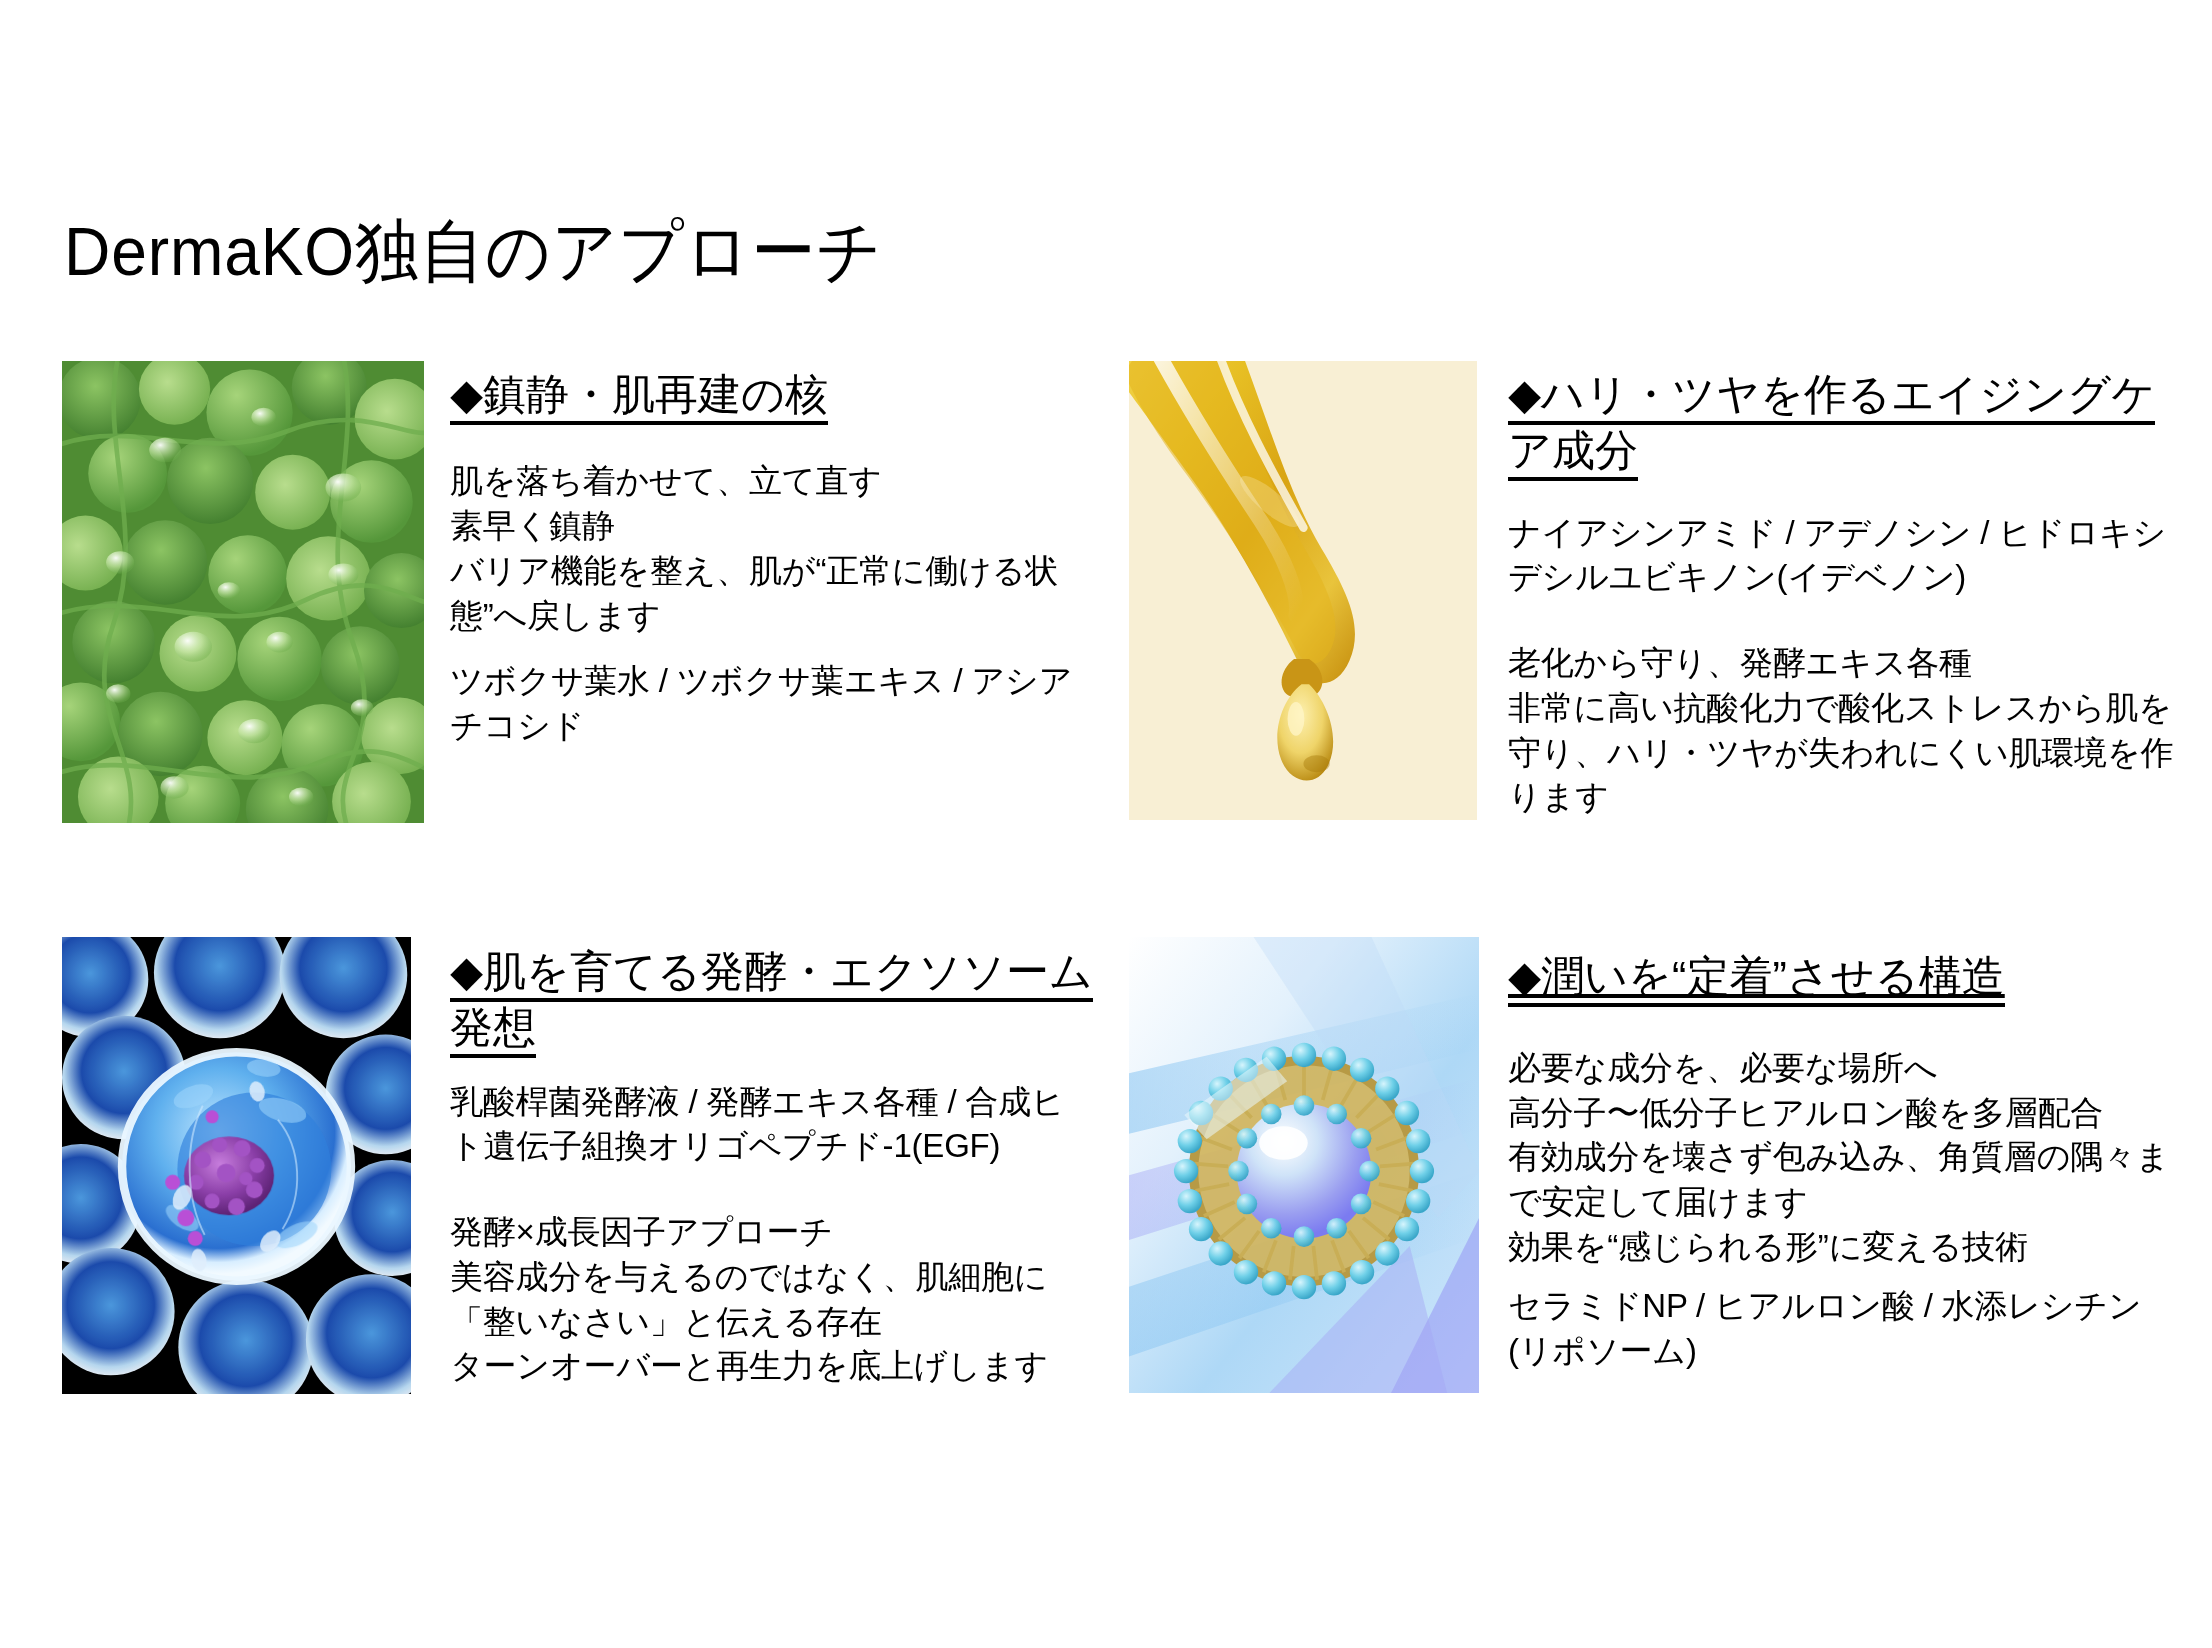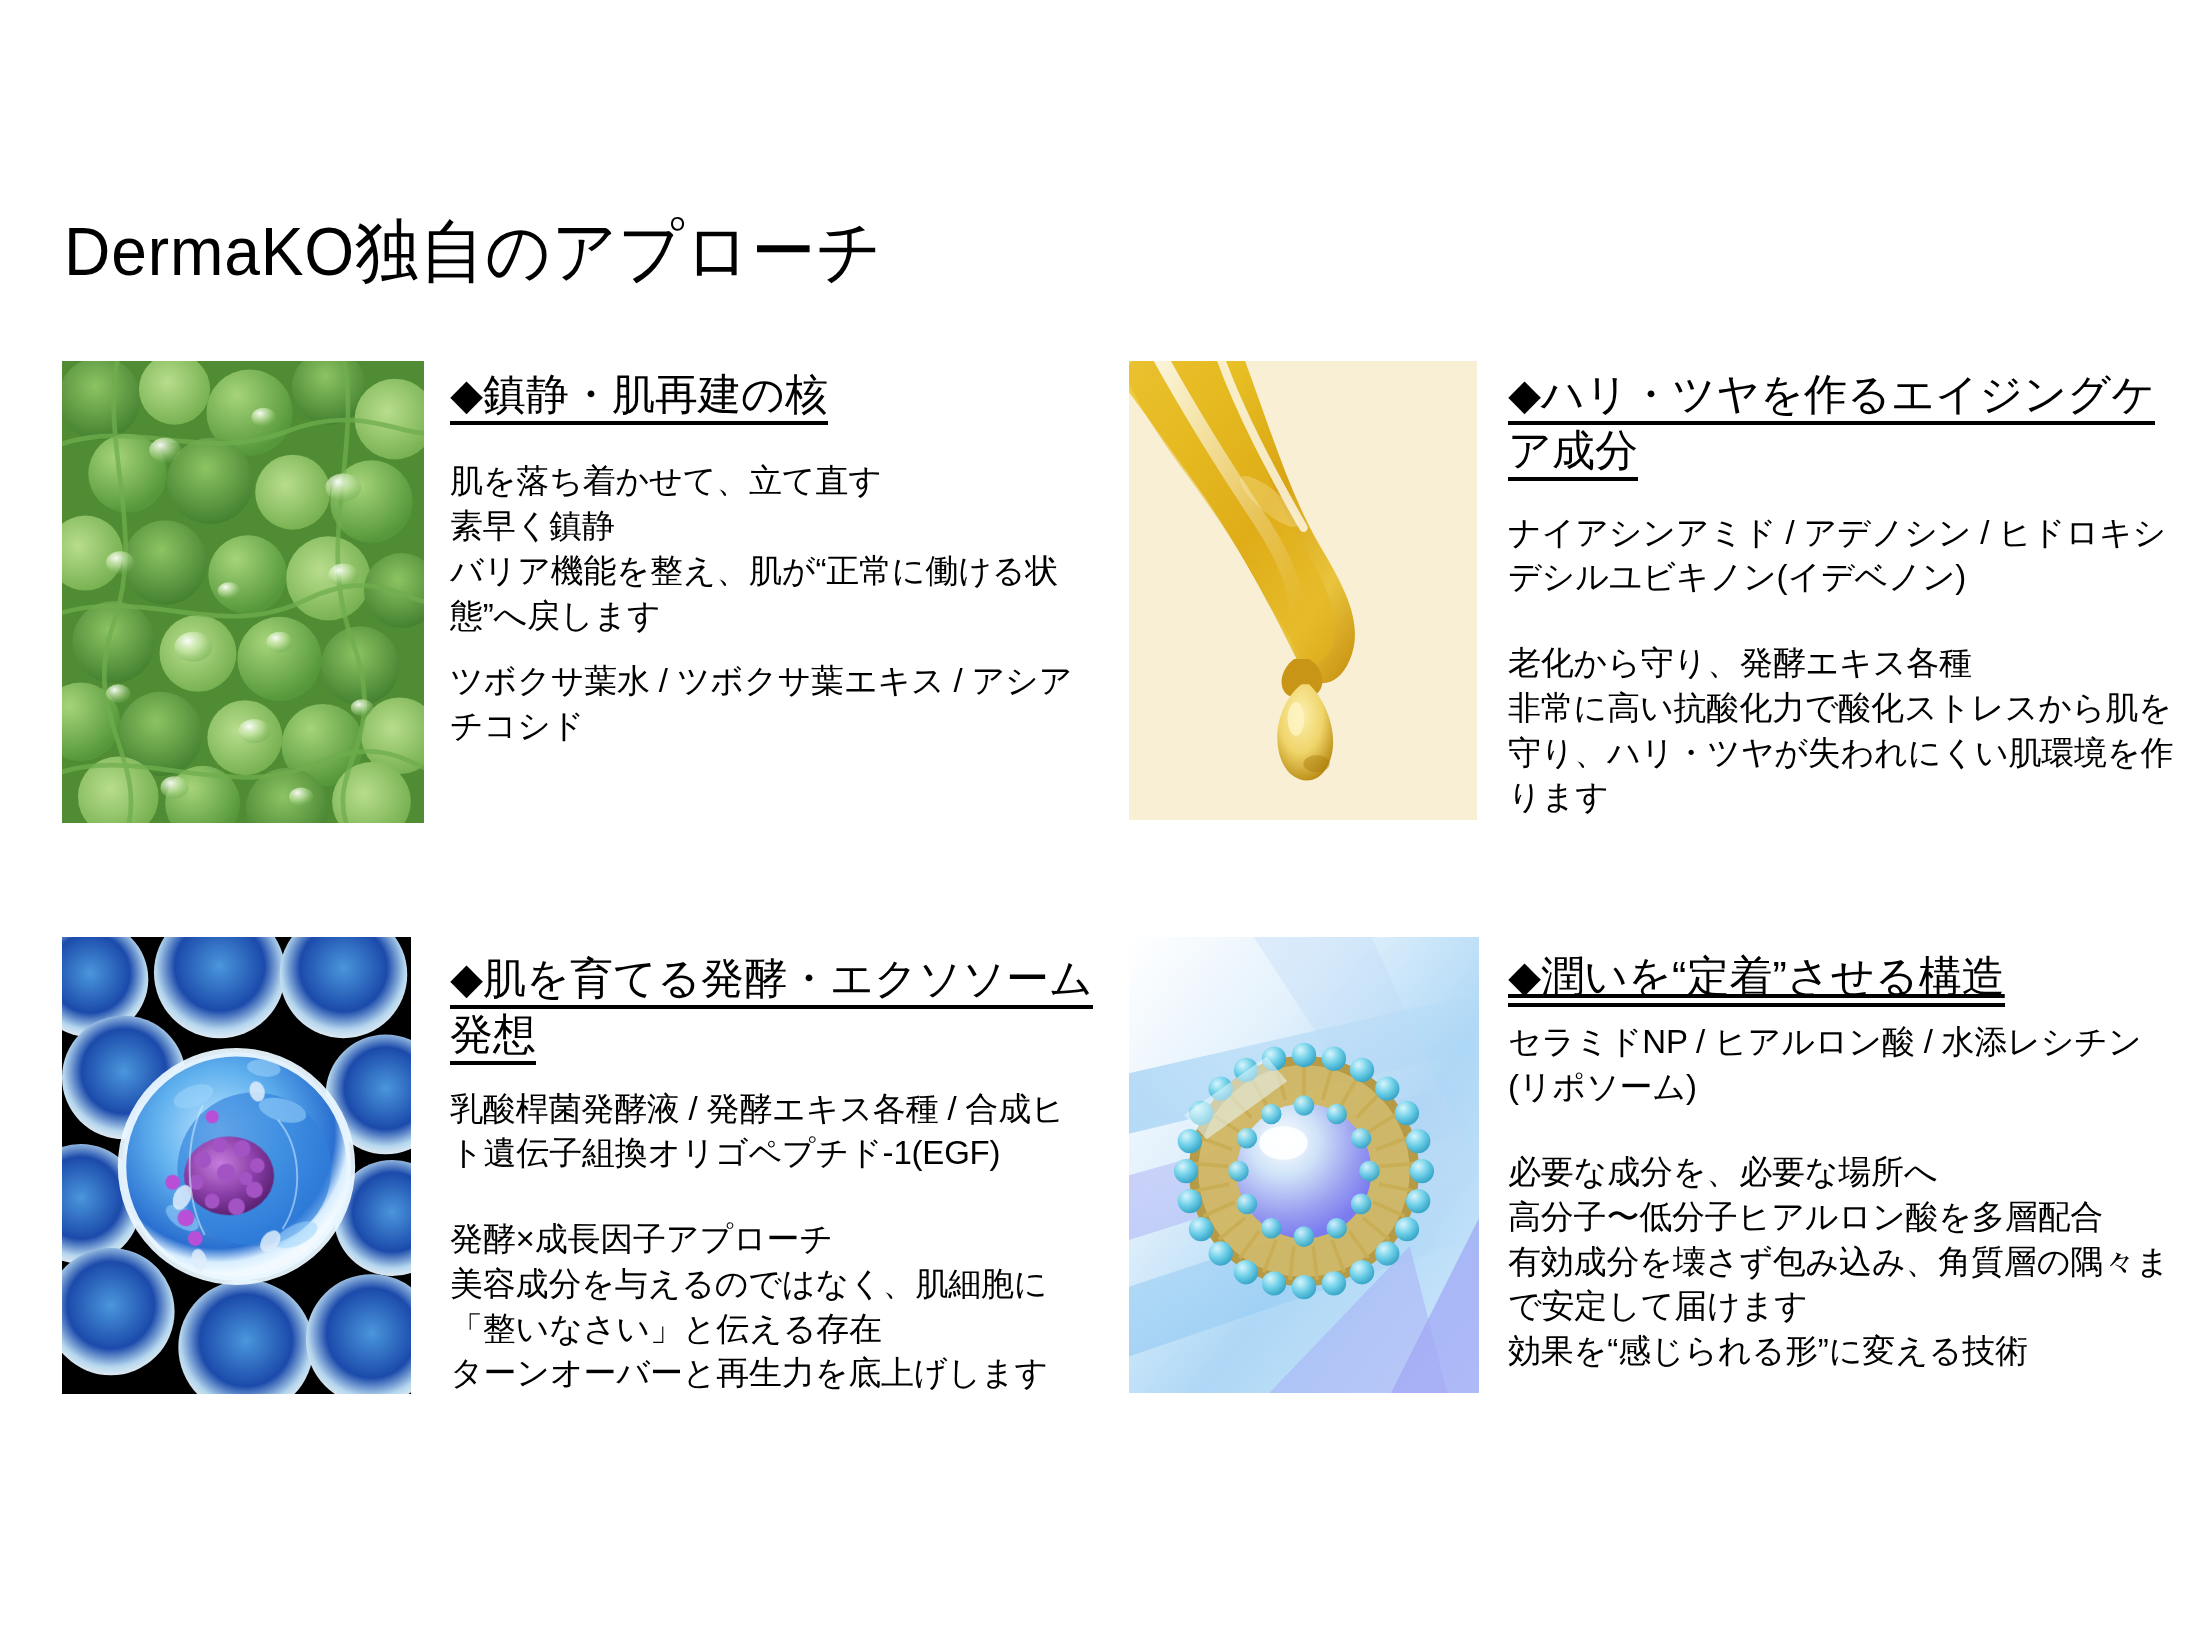--- a/index.html
+++ b/index.html
@@ -84,21 +84,21 @@
     margin: 0;
     white-space: pre-wrap;
     letter-spacing: -0.2px;
   }
   .body-text.ingredients { margin-top: 20.6px; }
   .body-text.benefits    { margin-top: 39px; }
 
   
   .panel-tl .heading     { margin-top: 5.6px; }
   .panel-tr .heading     { margin-top: 6px; }
-  .panel-bl .heading     { margin-top: 14px; }
+  .panel-bl .heading     { margin-top: 7px; }
   .panel-br .heading     { margin-top: 12px; text-decoration: underline; }
 
   .panel-tr .body-text.ingredients { margin-top: 32px; }
   .panel-br .body-text.ingredients { margin-top: 15px; }
   .panel-bl .body-text.ingredients { margin-top: 24px; }
 
   .panel-tl .body-text.benefits { margin-top: 37px; }
   .panel-tr .body-text.benefits { margin-top: 41px; }
   .panel-bl .body-text.benefits { margin-top: 41px; }
   .panel-br .body-text.benefits { margin-top: 41px; }
@@ -443,20 +443,20 @@
           <circle cx="-61" cy="-35" r="11"></circle>
             <circle cx="-35" cy="-61" r="11"></circle>
         </g>
         <path d="M-128 -60 L-40 -122 L-18 -96 L-104 -34 Z" fill="#eaf7fc" opacity=".55"></path>
       </g>
     </svg>
   </div>
 
   <div class="copy right-col">
     <h2 class="heading"><span class="hl">◆潤いを“定着”させる構造</span></h2>
-    <p class="body-text ingredients">セラミドNP / ヒアルロン酸 / 水添レシチン(リポソーム)</p>
     <p class="body-text benefits">必要な成分を、必要な場所へ
 高分子〜低分子ヒアルロン酸を多層配合
 有効成分を壊さず包み込み、角質層の隅々まで安定して届けます
 効果を“感じられる形”に変える技術</p>
+    <p class="body-text ingredients">セラミドNP / ヒアルロン酸 / 水添レシチン(リポソーム)</p>
   </div>
 </div>
 
 
 </body></html>

